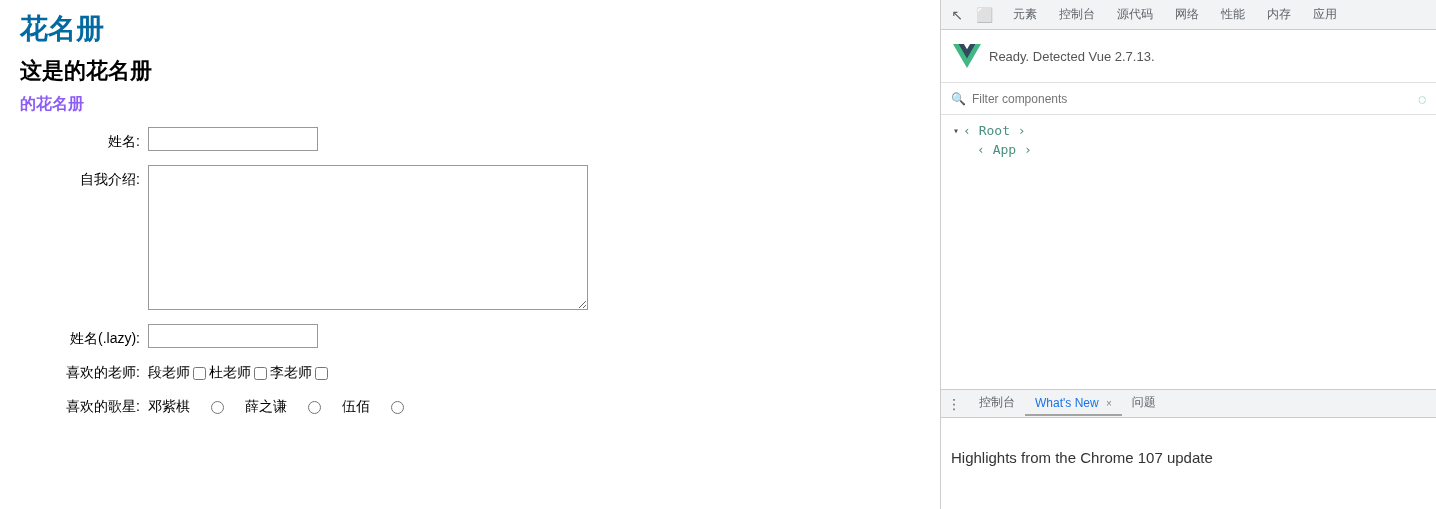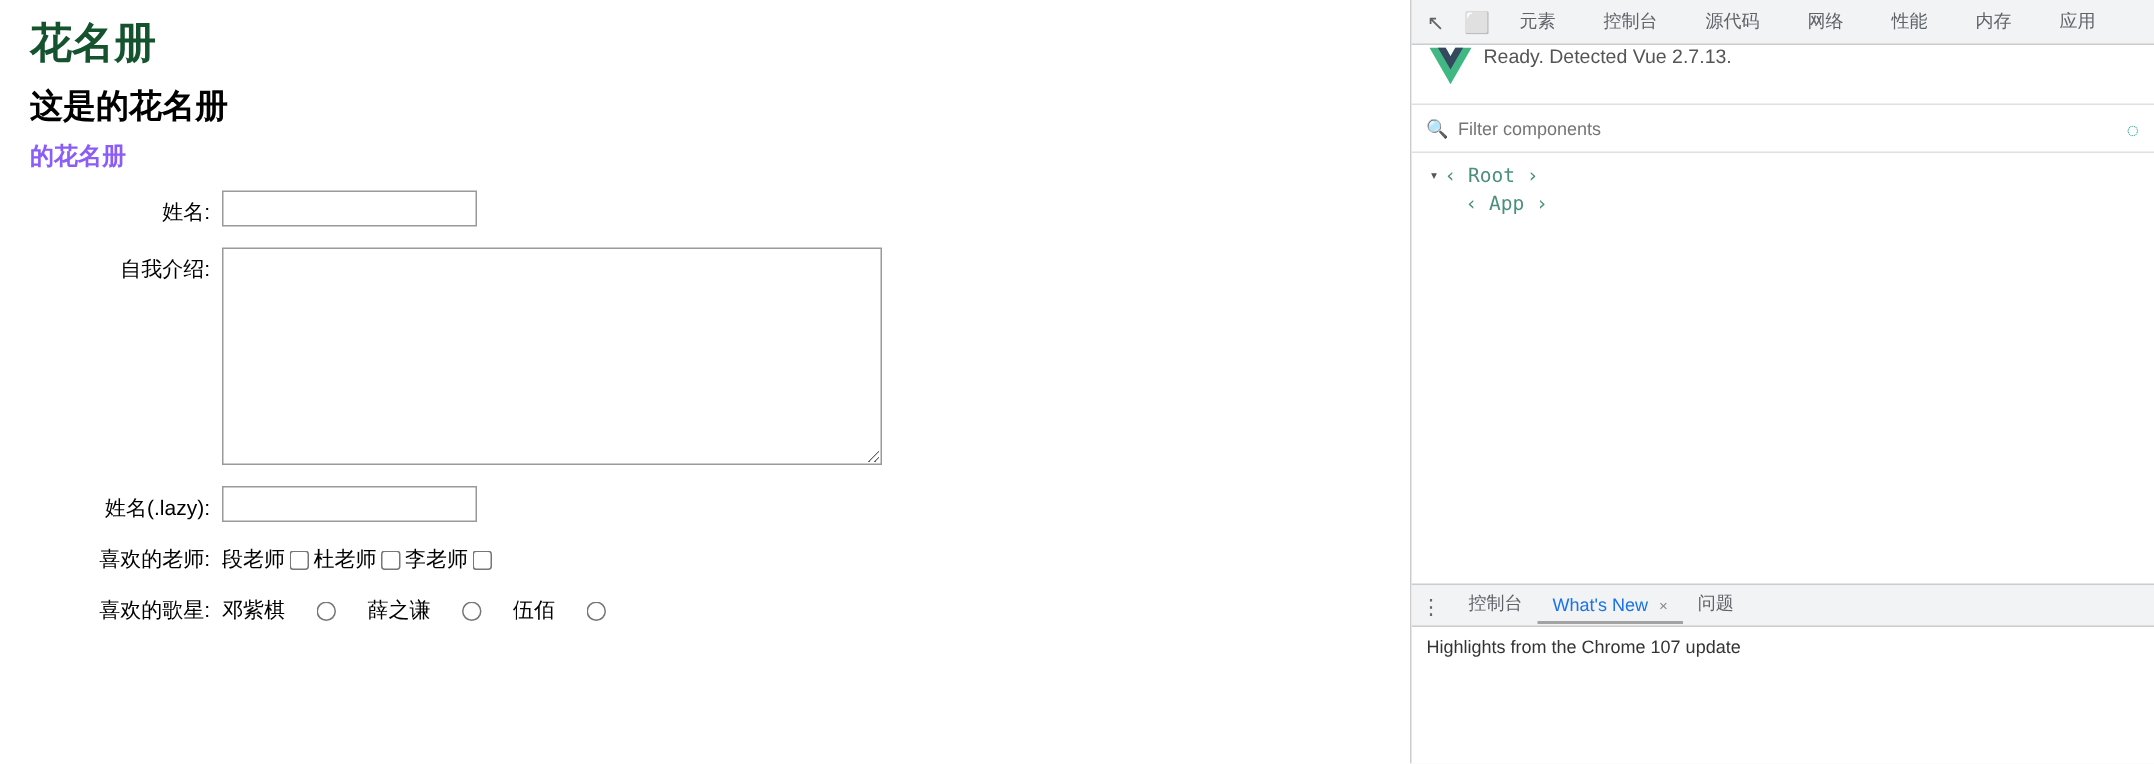--- a/index.html
+++ b/index.html
@@ -19,21 +19,21 @@
       height: 509px;
       padding: 10px 20px;
       background: #fff;
       overflow-y: auto;
       flex-shrink: 0;
     }
 
     #left-panel h1 {
       font-size: 28px;
       font-weight: bold;
-      color: #14532d;
+      color: #0369a1;
       margin-bottom: 8px;
     }
 
     #left-panel h2 {
       font-size: 22px;
       font-weight: bold;
       color: #000;
       margin-bottom: 8px;
     }
 
@@ -145,21 +145,21 @@
       justify-content: center;
       cursor: pointer;
       color: #5f6368;
       font-size: 14px;
       border-radius: 2px;
     }
 
     .devtools-tab-bar {
       display: flex;
       align-items: center;
-      gap: 12px;
+      gap: 2px;
       flex: 1;
       font-family: Liberation Serif, serif;
     }
 
     .devtools-tab {
       padding: 4px 10px;
       font-size: 12px;
       color: #5f6368;
       cursor: pointer;
       border-radius: 2px;
@@ -168,24 +168,25 @@
     
     .vue-devtools-panel {
       flex: 1;
       background: #fff;
       display: flex;
       flex-direction: column;
       overflow: hidden;
     }
 
     .vue-devtools-header {
-      height: 40px;
+      height: 53px;
       background: #fff;
       border-bottom: 1px solid #e0e0e0;
       display: flex;
+      align-items: center;
       padding: 0 12px;
       gap: 8px;
     }
 
     .vue-logo {
       width: 28px;
       height: 28px;
     }
 
     .vue-ready-text {
@@ -296,23 +297,24 @@
     .bottom-tab-close {
       font-size: 10px;
       color: #888;
       margin-left: 4px;
       cursor: pointer;
     }
 
     .devtools-bottom-content {
       flex: 1;
       padding: 6px 10px;
-      font-size: 12px;
+      font-size: 15px;
       color: #333;
       overflow-y: auto;
+      margin-top: 25px;
     }
   </style>
 </head>
 <body>
 
 <div id="left-panel">
   <h1>花名册</h1>
   <h2>这是的花名册</h2>
   <h3>的花名册</h3>
 

